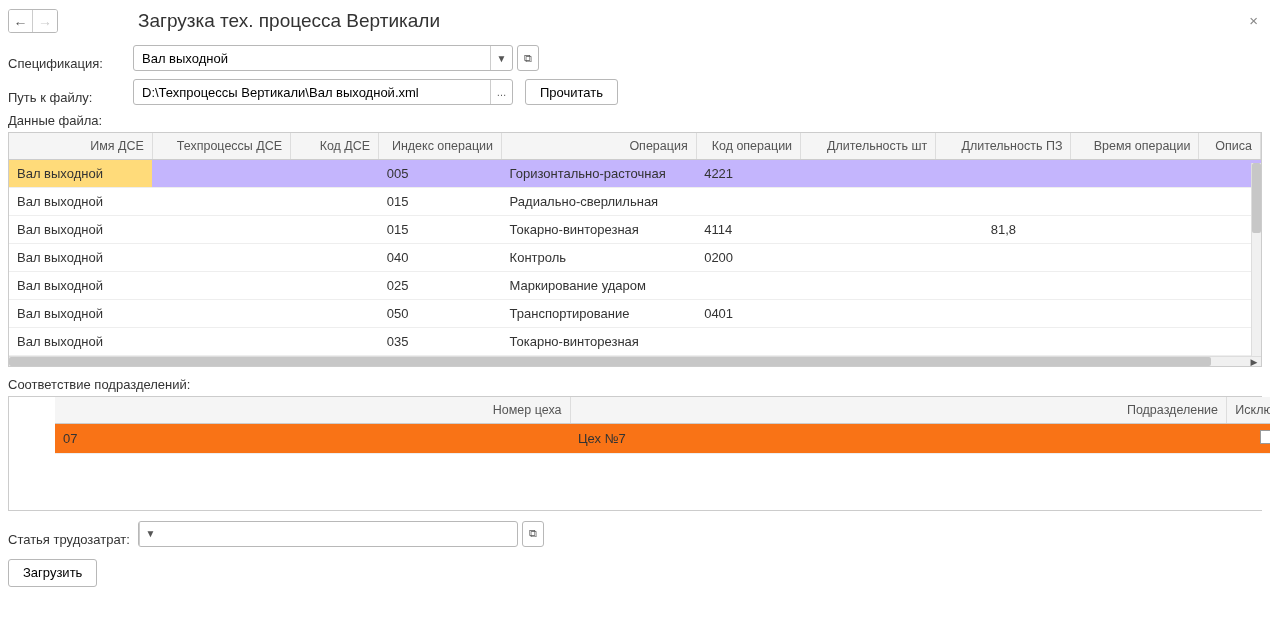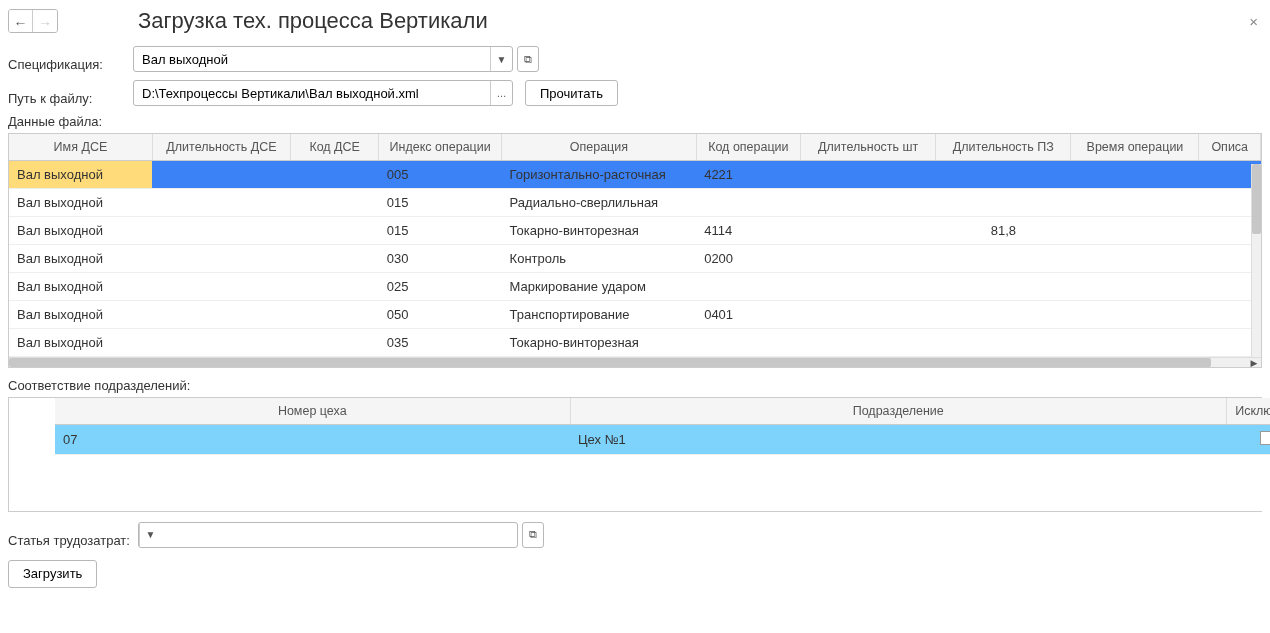--- a/index.html
+++ b/index.html
@@ -31,21 +31,21 @@
   align-items: center;
   justify-content: center;
   background: #fff;
   cursor: pointer;
   color: #555;
   font-size: 14px;
 }
 .nav-btn:first-child { border-right: 1px solid #ccc; }
 .nav-btn.disabled { color: #ccc; cursor: default; }
 .page-title {
-  font-size: 22px;
+  font-size: 19px;
   color: #333;
   flex: 1;
   margin-left: 60px;
 }
 .close-x {
   font-size: 15px;
   color: #888;
   cursor: pointer;
   padding: 4px;
 }
@@ -125,35 +125,35 @@
 }
 .data-table {
   border-collapse: collapse;
   width: 100%;
   table-layout: fixed;
 }
 .data-table th {
   background: #f5f5f5;
   border-right: 1px solid #ddd;
   border-bottom: 1px solid #ccc;
-  text-align: center;
+  text-align: right;
   padding: 6px 8px;
   font-weight: normal;
   color: #555;
   font-size: 12.5px;
   white-space: nowrap;
   overflow: hidden;
 }
 .data-table td {
   border-bottom: 1px solid #eee;
   padding: 6px 8px;
   white-space: nowrap;
   overflow: hidden;
 }
-.data-table tbody tr.selected td { background: #3b82f6; }
+.data-table tbody tr.selected td { background: #c4b5fd; }
 .data-table tbody tr.selected td.hl { background: #ffdb7a; }
 .vscroll {
   position: absolute;
   right: 0;
   top: 30px;
   bottom: 10px;
   width: 10px;
   background: #f0f0f0;
   border-left: 1px solid #ddd;
 }
@@ -186,21 +186,21 @@
   right: 0;
   top: 0;
   bottom: 0;
   width: 14px;
   display: flex;
   align-items: center;
   justify-content: center;
   color: #555;
   font-size: 9px;
 }
-.table2 .data-table tbody tr td { background: #7dd3fc; }
+.table2 .data-table tbody tr td { background: #f97316; }
 .table2 { min-height: 90px; }
 .table2 .data-table { margin-bottom: 0; margin-left: 46px; }
 .table2 tbody tr.empty td { background: #fff; height: 56px; border-bottom: none; }
 .checkbox {
   width: 14px;
   height: 14px;
   border: 1px solid #999;
   background: #fff;
   display: inline-block;
 }
@@ -260,21 +260,21 @@
           <col style="width:190px">
           <col style="width:102px">
         <col style="width:132px">
           <col style="width:132px">
           <col style="width:125px">
           <col style="width:60px">
       </colgroup>
       <thead>
         <tr id="t1head">
             <th>Имя ДСЕ</th>
-            <th>Длительность ДСЕ</th>
+            <th>Техпроцессы ДСЕ</th>
             <th>Код ДСЕ</th>
             <th>Индекс операции</th>
             <th>Операция</th>
             <th>Код операции</th>
             <th>Длительность шт</th>
             <th>Длительность ПЗ</th>
             <th>Время операции</th>
             <th>Описа</th>
           </tr>
       </thead>
@@ -312,21 +312,21 @@
             <td>4114</td>
             <td></td>
             <td style="text-align: center;">81,8</td>
             <td></td>
             <td></td>
           </tr>
           <tr>
             <td>Вал выходной</td>
             <td></td>
             <td></td>
-            <td>030</td>
+            <td>040</td>
             <td>Контроль</td>
             <td>0200</td>
             <td></td>
             <td style="text-align: right;"></td>
             <td></td>
             <td></td>
           </tr>
           <tr>
             <td>Вал выходной</td>
             <td></td>
@@ -387,21 +387,21 @@
     <thead>
       <tr id="t2head">
           <th>Номер цеха</th>
           <th>Подразделение</th>
           <th>Исключать</th>
         </tr>
     </thead>
     <tbody id="t2body">
         <tr>
           <td>07</td>
-          <td>Цех №1</td>
+          <td>Цех №7</td>
           <td style="text-align: center;"><span class="checkbox"></span></td>
         </tr>
         <tr class="empty">
           <td colspan="3"></td>
         </tr>
       </tbody>
   </table>
 </div>
 
 <div class="form-row">

